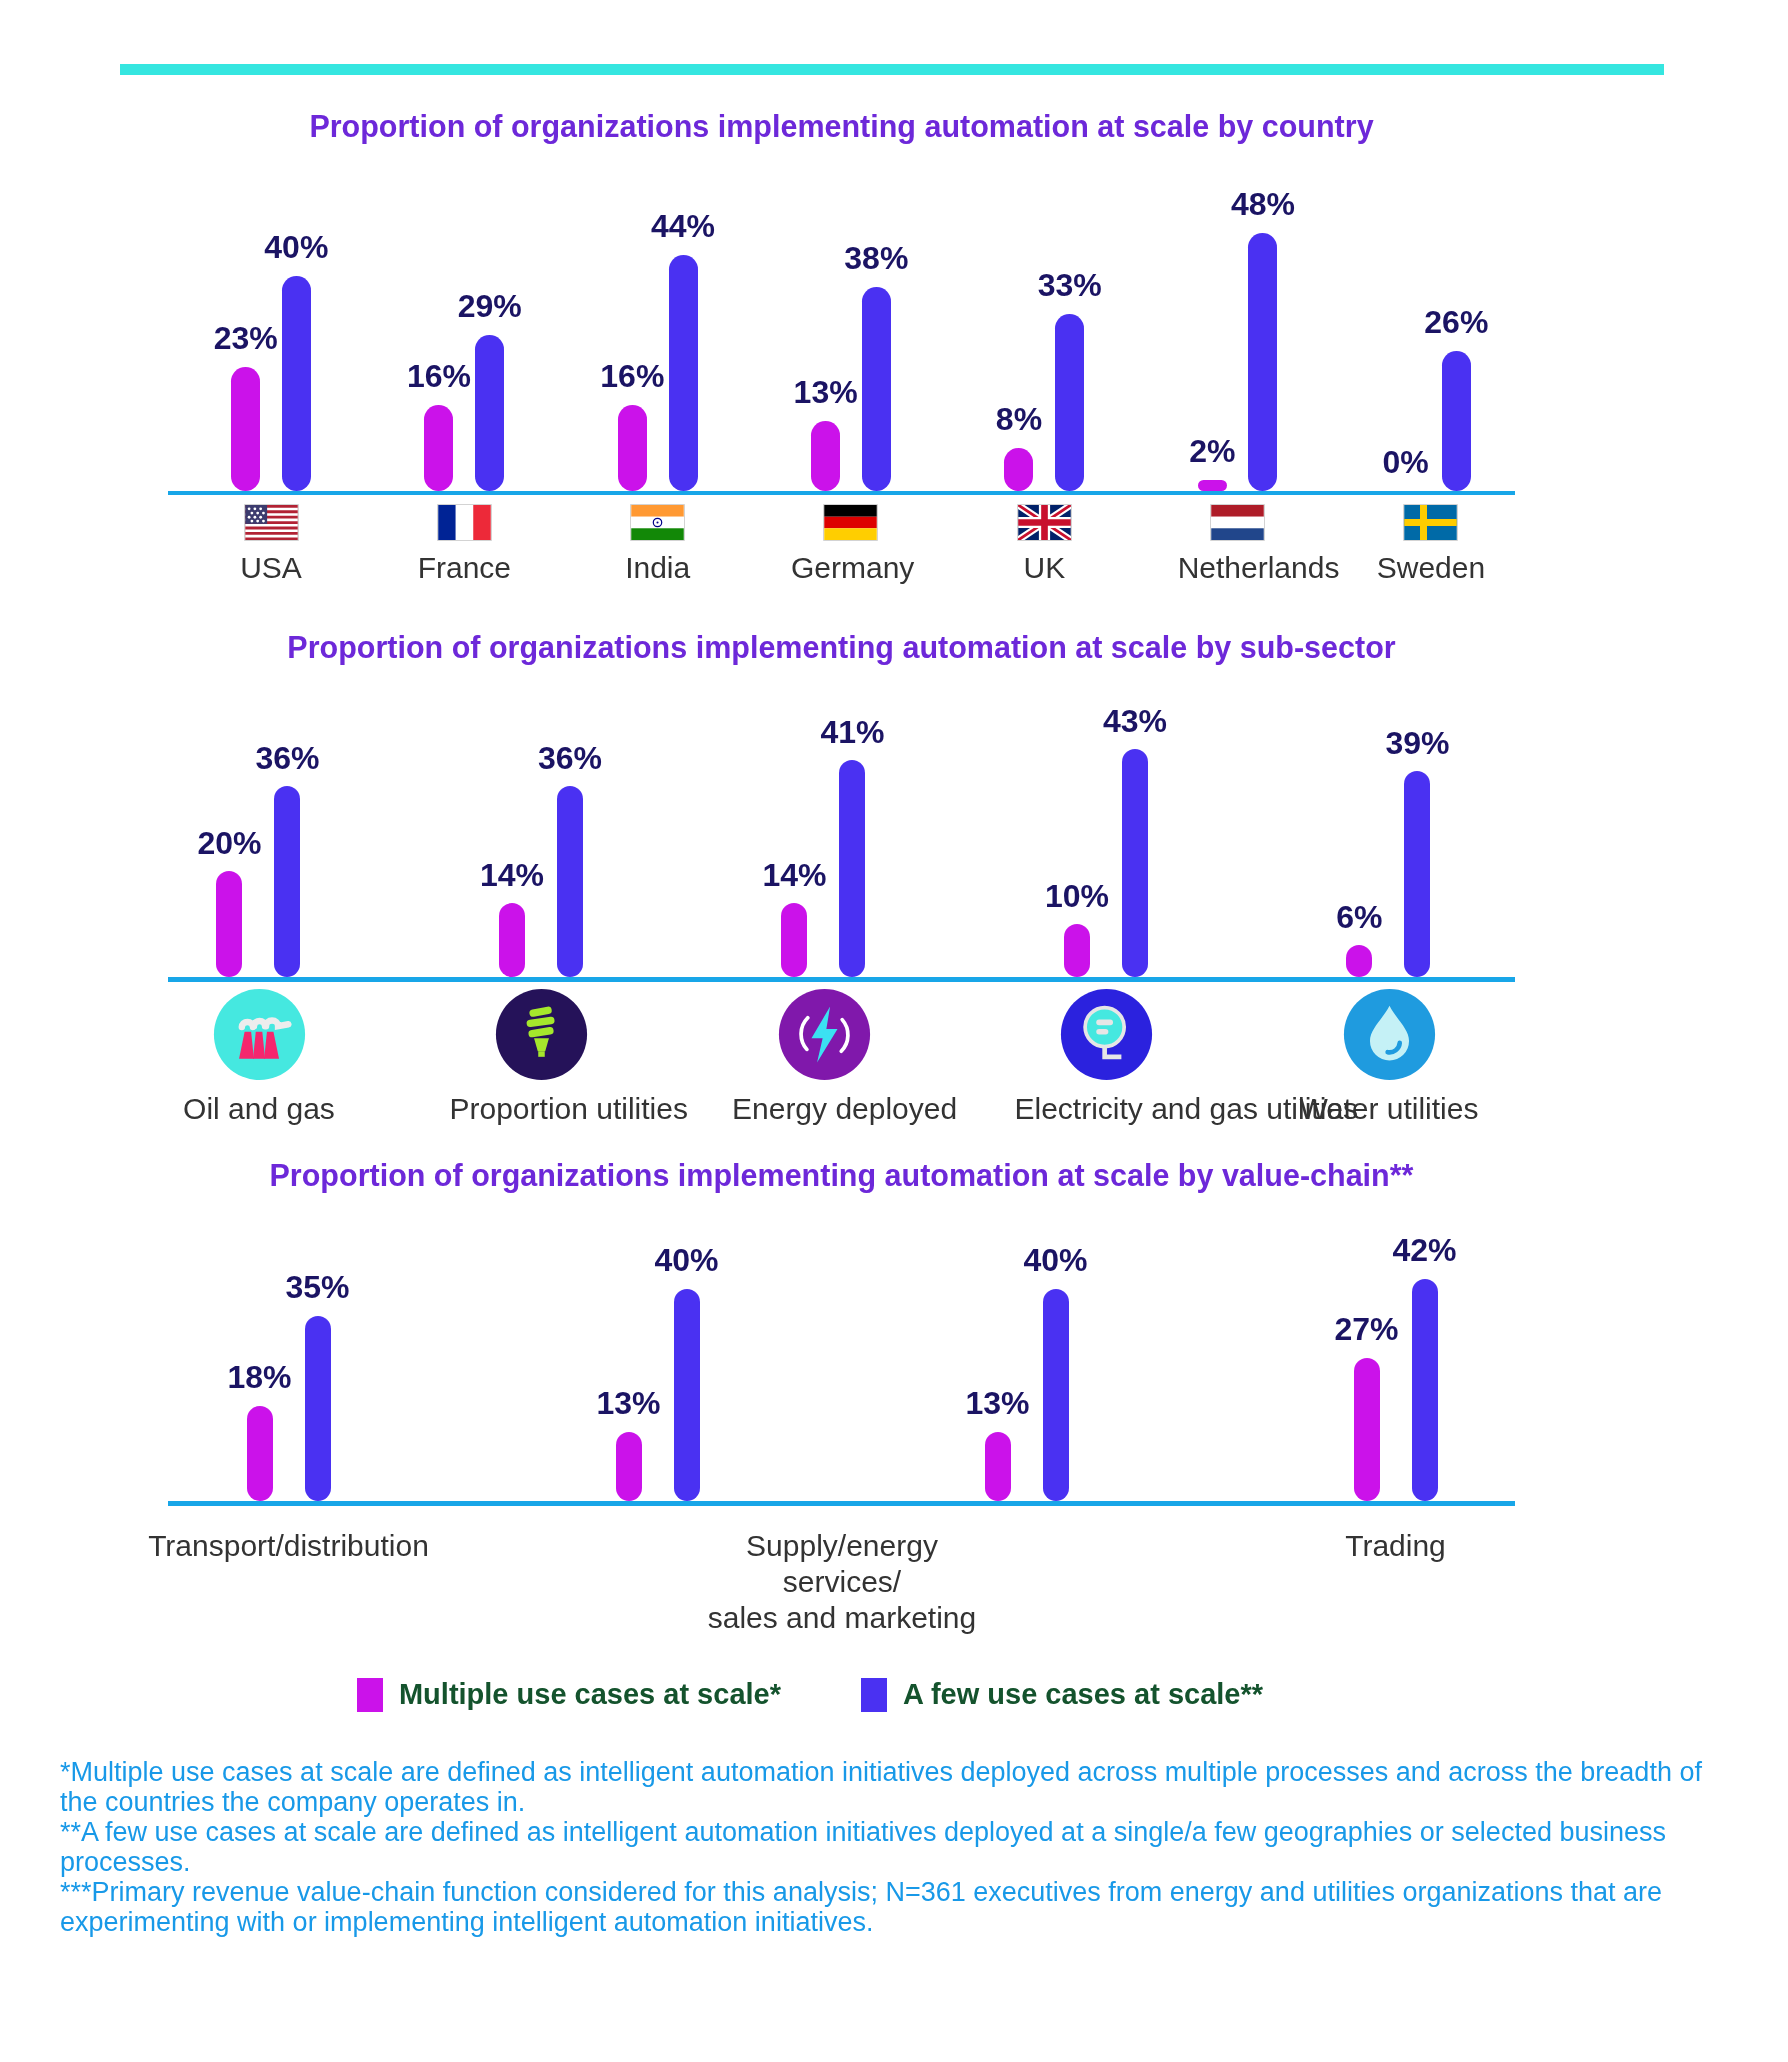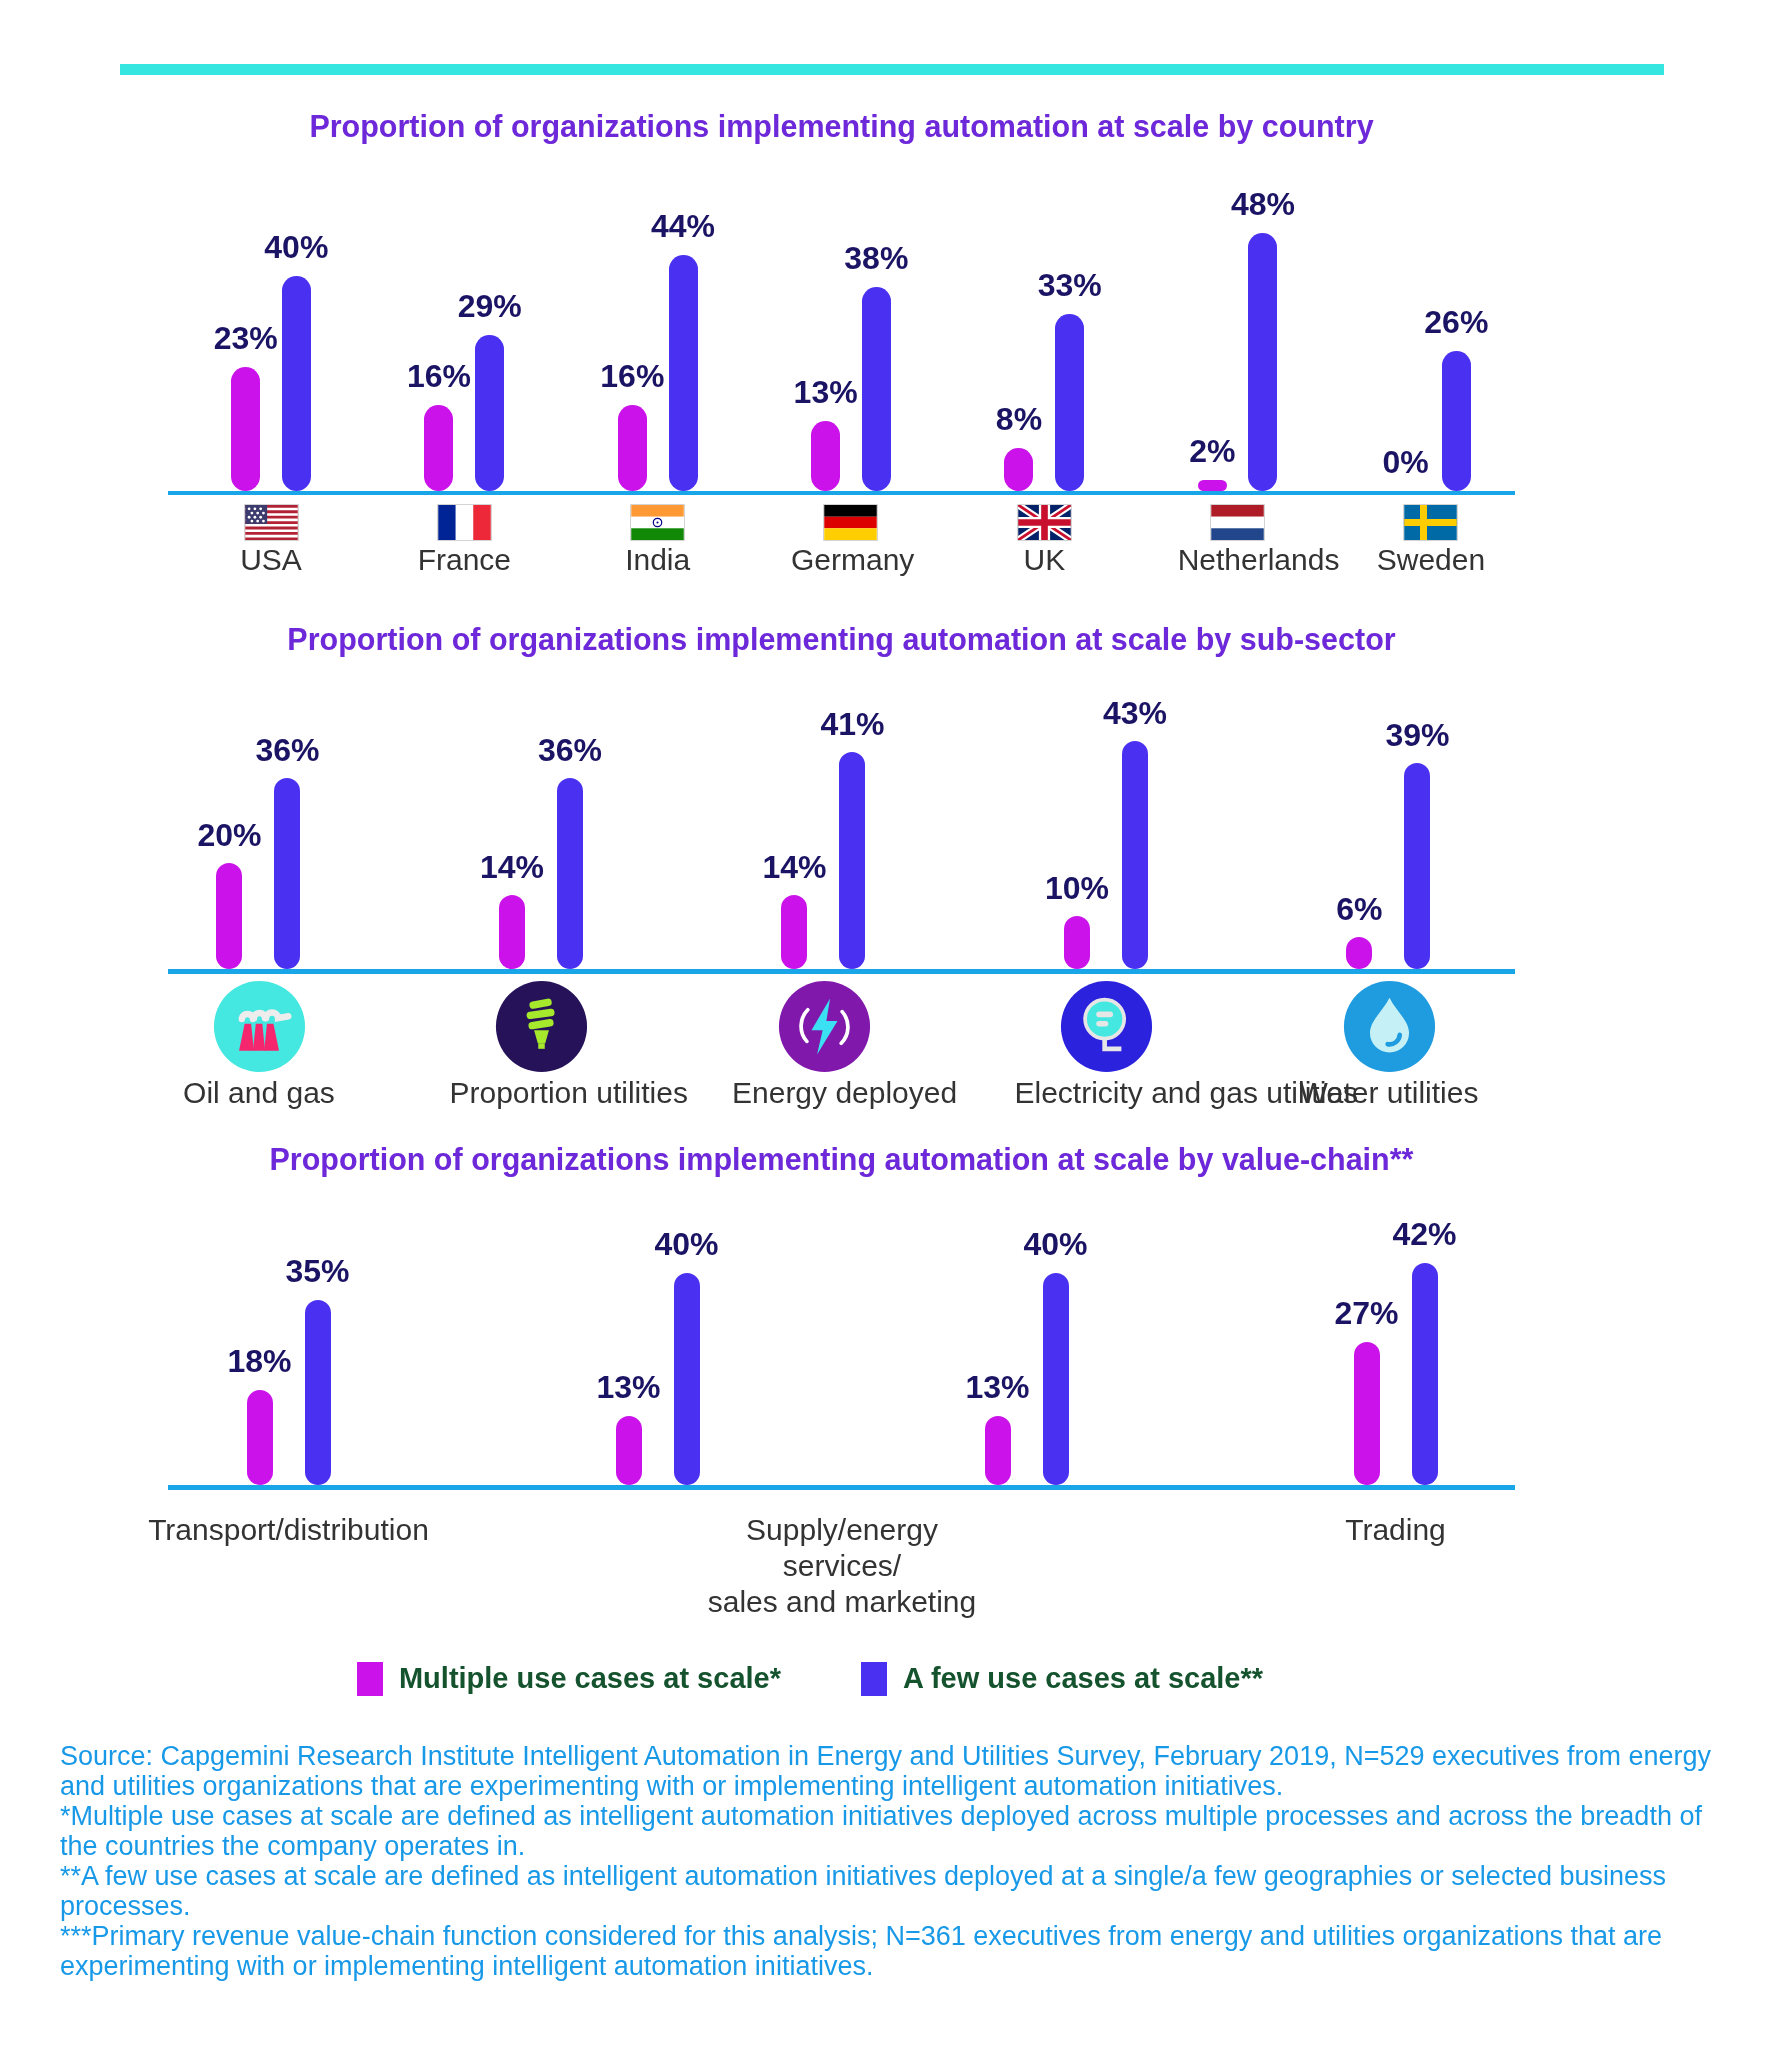--- a/index.html
+++ b/index.html
@@ -57,21 +57,21 @@
   
   .c3 .plot{height:282px;}
   .c3 .groups{width:1412px;left:-32px;}
   .c3 .group{width:305px;gap:32px;}
   .c3 .bar{width:26px;}
   .c3 .row{width:1412px;margin-left:136px;}
   .c3 .cell{width:305px;text-align:center;}
 
   .flags-row{margin-top:14.4px;align-items:center;}
   .flag{width:53px;height:35px;box-shadow:0 0 0 0.8px #c9c9c9;}
-  .cats-row{}
+  .cats-row{margin-top:8px;}
   .cat-label{font-size:30px;color:#333;white-space:nowrap;}
   .c3 .cat-label{white-space:pre-line;line-height:1.2;display:inline-block;}
   .icons-row{margin-top:11.2px;align-items:center;}
   .sector-icon{width:93px;height:93px;}
 
   .legend{display:flex;justify-content:center;gap:80px;margin-top:42px;margin-left:104px;width:1412px;}
   .legend-item{display:flex;align-items:center;gap:16px;}
   .swatch{width:26px;height:34px;display:inline-block;}
   .swatch.m{background:var(--multiple);}
   .swatch.f{background:var(--few);}
@@ -364,20 +364,19 @@
       <span class="swatch m"></span>
       <span class="legend-label">Multiple use cases at scale*</span>
     </div>
     <div class="legend-item">
       <span class="swatch f"></span>
       <span class="legend-label">A few use cases at scale**</span>
     </div>
   </div>
 
   <div class="source">
-    <p>Source: Capgemini Research Institute Intelligent Automation in Energy and Utilities Survey, February 2019, N=529 executives from energy and utilities organizations that are experimenting with or implementing intelligent automation initiatives.</p>
     <p>*Multiple use cases at scale are defined as intelligent automation initiatives deployed across multiple processes and across the breadth of the countries the company operates in.</p>
     <p>**A few use cases at scale are defined as intelligent automation initiatives deployed at a single/a few geographies or selected business processes.</p>
     <p>***Primary revenue value-chain function considered for this analysis; N=361 executives from energy and utilities organizations that are experimenting with or implementing intelligent automation initiatives.</p>
   </div>
 
 </div>
 
 
 </body></html>

